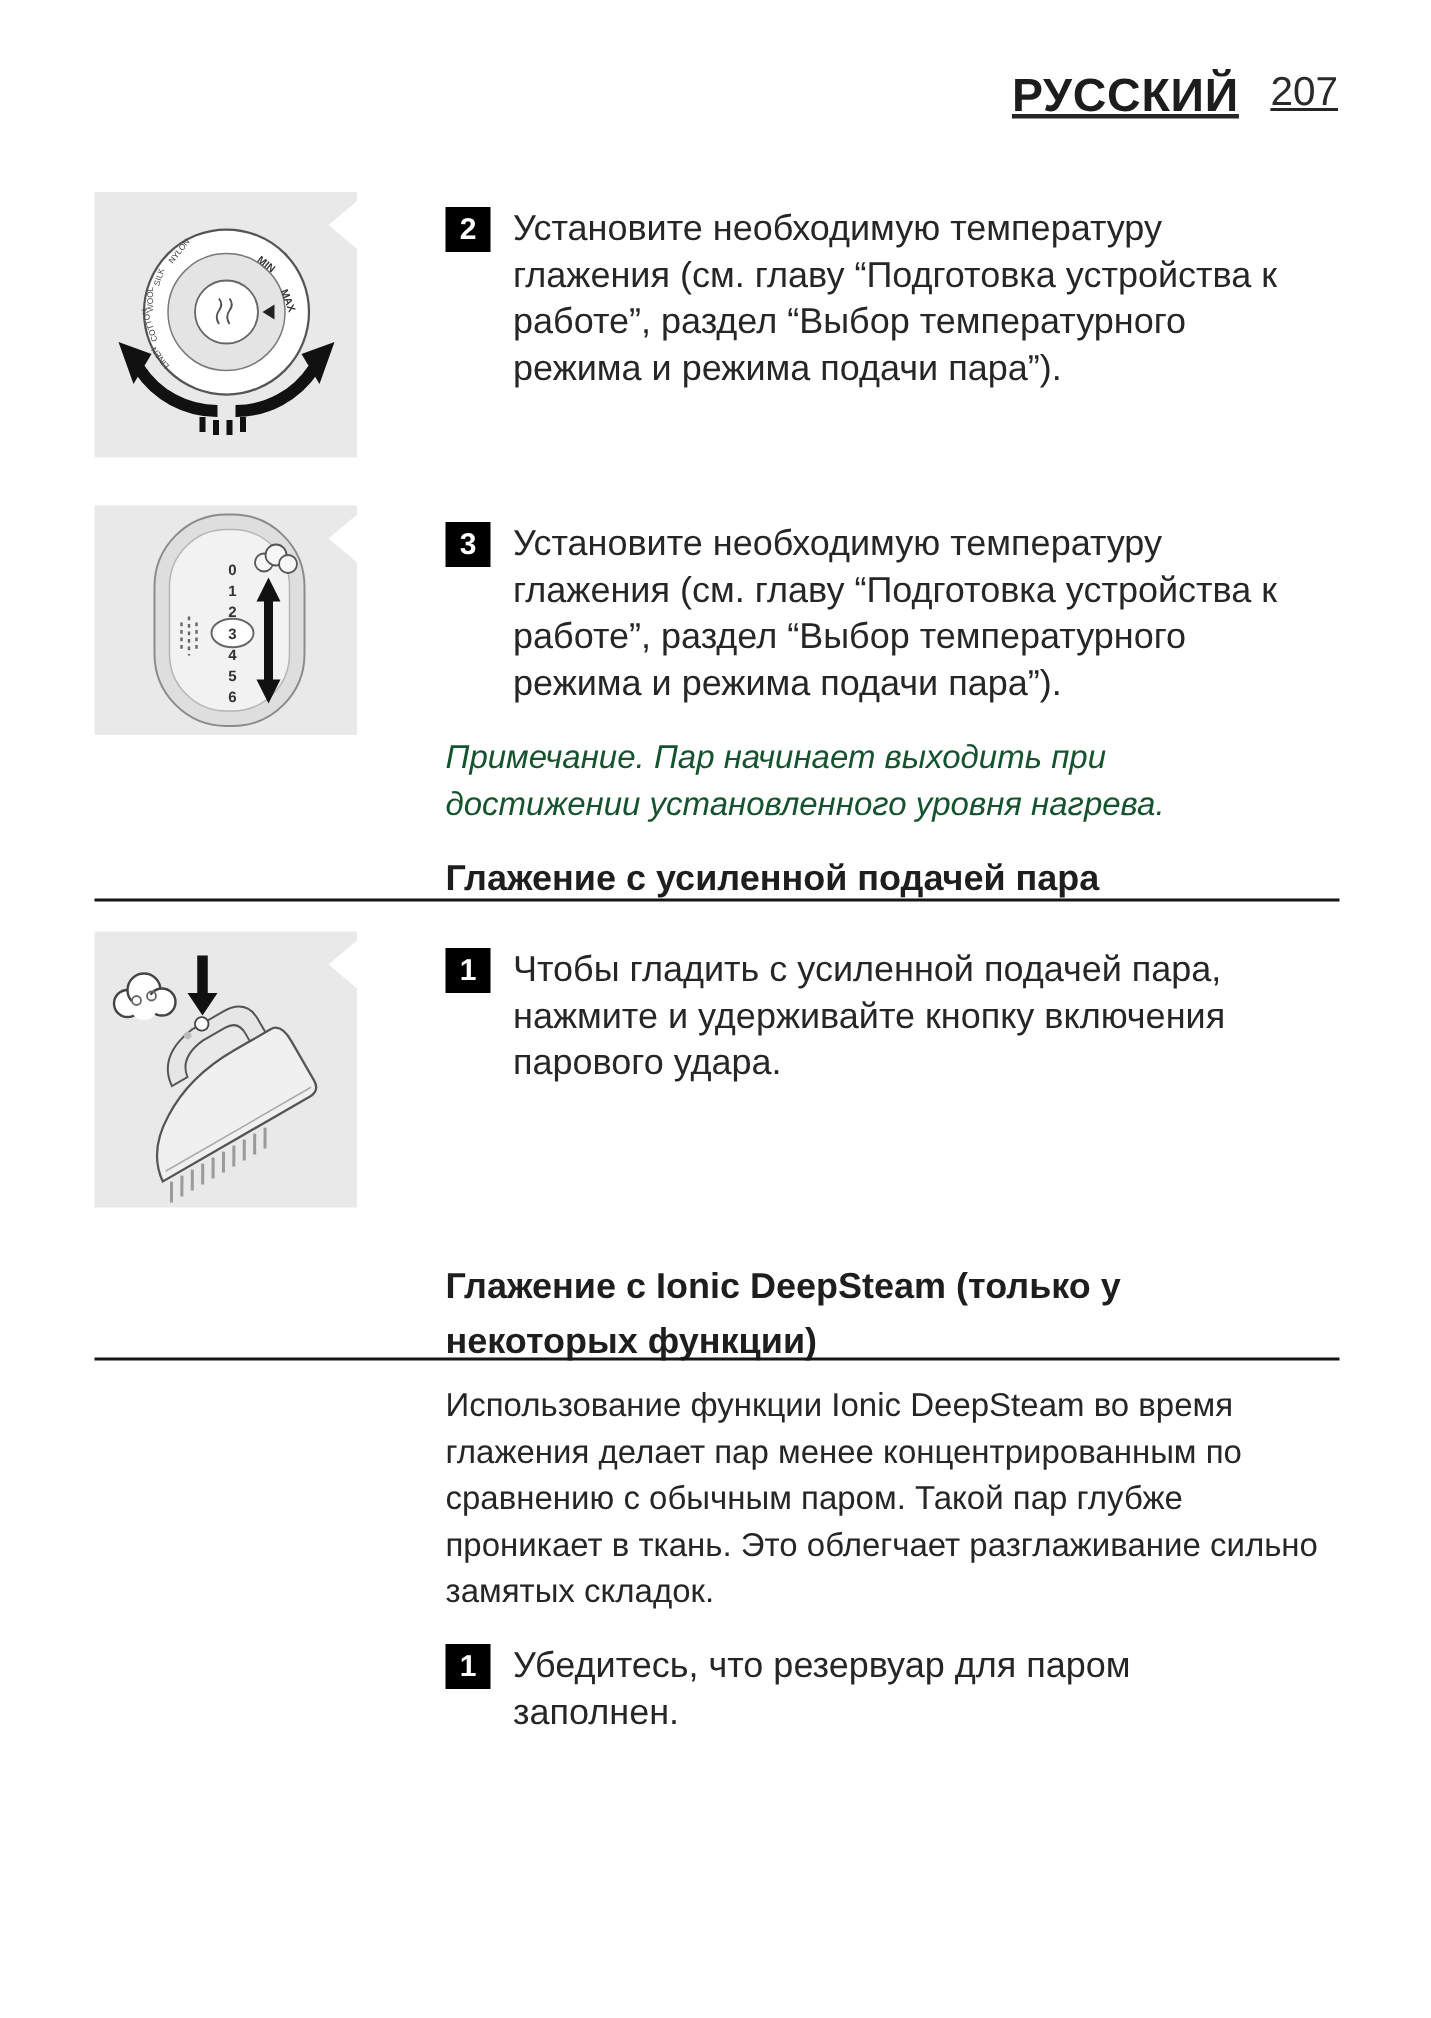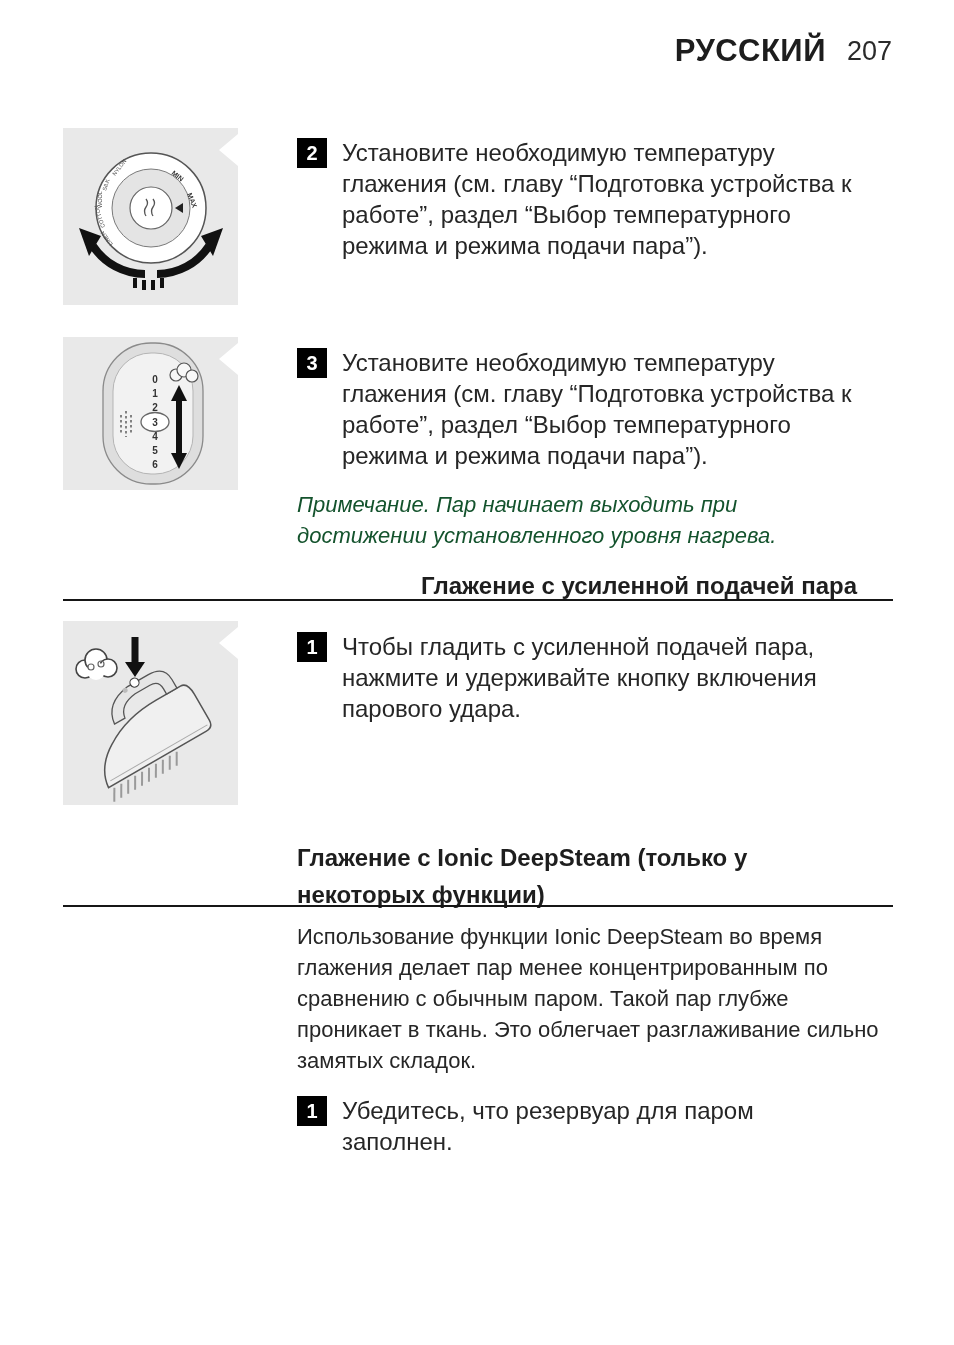--- a/index.html
+++ b/index.html
@@ -1,21 +1,21 @@
 <!DOCTYPE html>
 <html><head>
 <meta charset="utf-8">
 <style>
   html,body { margin:0; padding:0; }
   body {
     width:954px; height:1345px; background:#ffffff; position:relative;
     font-family:"Liberation Sans", sans-serif; color:#262626;
     overflow:hidden;
   }
-  .header { position:absolute; top:33px; right:62px; display:flex; align-items:center; }
+  .header { position:absolute; top:46px; right:62px; display:flex; align-items:flex-start;text-decoration:underline; }
   .lang  { font-weight:bold; font-size:31px; color:#1d1d1d; letter-spacing:0.5px; }
   .pagenum { font-size:27px; margin-left:21px; color:#2a2a2a; }
 
   .imgbox { position:absolute; left:63px; width:175px; background:#e9e9e9; }
   .imgbox svg { display:block; }
   .notch {
     position:absolute; top:6px; right:0; width:0; height:0;
     border-top:16px solid transparent; border-bottom:16px solid transparent;
     border-right:19px solid #ffffff;
   }
@@ -37,21 +37,21 @@
   #step1b .step-text { width:440px; }
 
   .note {
     position:absolute; left:297px; top:489px; width:560px;
     font-style:italic; font-size:22px; line-height:31px; color:#14532d;
   }
   .heading {
     position:absolute; left:297px; font-weight:bold; font-size:24px;
     line-height:37px; width:560px; color:#1e1e1e;
   }
-  #heading1 { top:567px;text-align:right; }
+  #heading1 { top:567px; }
   #heading2 { top:839px; }
   .rule { position:absolute; left:63px; right:61px; height:2px; background:#161616; }
   #rule1 { top:599px; }
   #rule2 { top:905px; }
 
   .para {
     position:absolute; left:297px; top:921px; width:600px;
     font-size:22px; line-height:31px;
   }
 </style>

